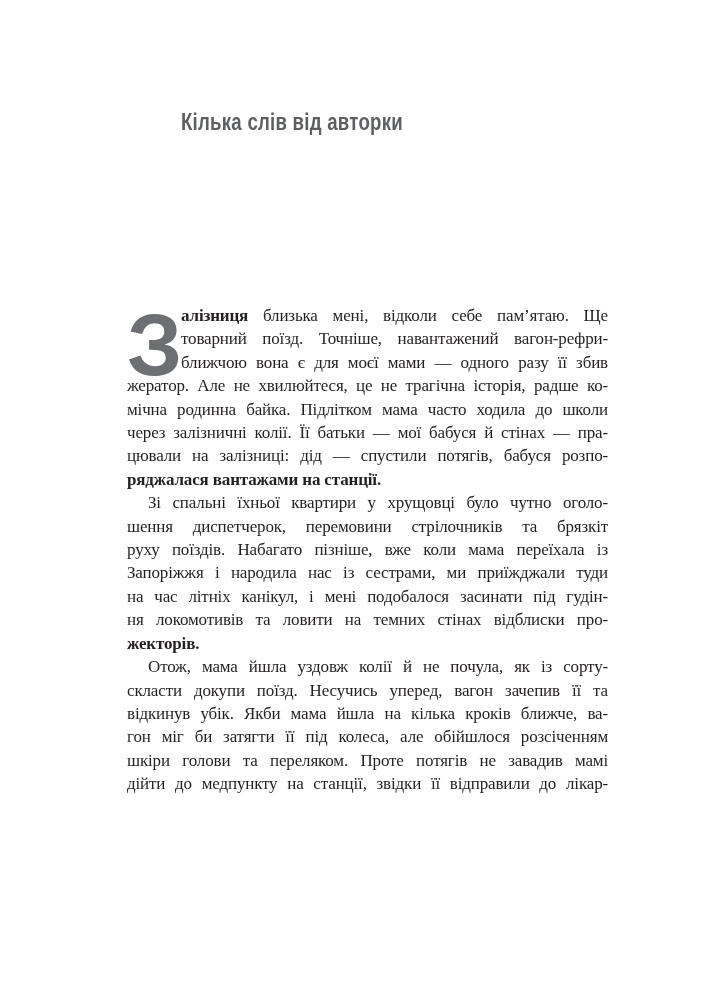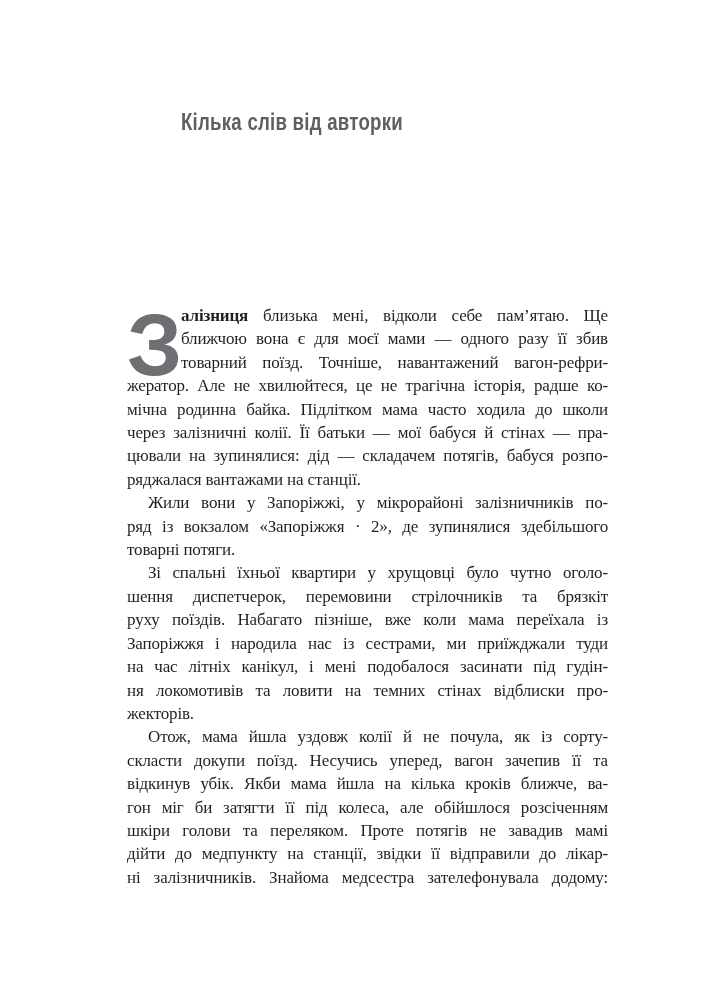--- a/index.html
+++ b/index.html
@@ -39,21 +39,21 @@
     letter-spacing: -0.15px;
     color: var(--body-color, #231f20);
   }
 
   .para { margin: 0; }
 
   .line {
     text-align: justify;
     text-align-last: justify;
   }
-  .line.para-end { text-align-last: left; }
+  .line.para-end { text-align-last: left; font-weight: bold; }
   .line.indent { text-indent: 21px; }
   .line b { font-weight: bold; font-family: Liberation Serif, serif; }
 
   .dropcap {
     float: left;
     width: 54px;
     height: 70px;
     position: relative;
   }
   .dropcap span {
@@ -72,45 +72,39 @@
 
 <div class="page">
   <h1 class="chapter-heading">Кілька слів від авторки</h1>
 
   <div class="text-block">
       <div class="para">
         <div class="dropcap">
           <span>З</span>
         </div>
         <div class="line"><b>алізниця</b> близька мені, відколи себе пам’ятаю. Ще</div>
+        <div class="line">товарний поїзд. Точніше, навантажений вагон-рефри-</div>
         <div class="line">ближчою вона є для моєї мами — одного разу її збив</div>
-        <div class="line">товарний поїзд. Точніше, навантажений вагон-рефри-</div>
         <div class="line">жератор. Але не хвилюйтеся, це не трагічна історія, радше ко-</div>
         <div class="line">мічна родинна байка. Підлітком мама часто ходила до школи</div>
         <div class="line">через залізничні колії. Її батьки — мої бабуся й стінах — пра-</div>
-        <div class="line">цювали на зупинялися: дід — складачем потягів, бабуся розпо-</div>
+        <div class="line">цювали на залізниці: дід — спустили потягів, бабуся розпо-</div>
         <div class="line para-end">ряджалася вантажами на станції.</div>
-      </div>
-      <div class="para">
-        <div class="line indent">Жили вони у Запоріжжі, у мікрорайоні залізничників по-</div>
-        <div class="line">ряд із вокзалом «Запоріжжя · 2», де зупинялися здебільшого</div>
-        <div class="line para-end">товарні потяги.</div>
       </div>
       <div class="para">
         <div class="line indent">Зі спальні їхньої квартири у хрущовці було чутно оголо-</div>
         <div class="line">шення диспетчерок, перемовини стрілочників та брязкіт</div>
         <div class="line">руху поїздів. Набагато пізніше, вже коли мама переїхала із</div>
         <div class="line">Запоріжжя і народила нас із сестрами, ми приїжджали туди</div>
         <div class="line">на час літніх канікул, і мені подобалося засинати під гудін-</div>
         <div class="line">ня локомотивів та ловити на темних стінах відблиски про-</div>
         <div class="line para-end">жекторів.</div>
       </div>
       <div class="para">
         <div class="line indent">Отож, мама йшла уздовж колії й не почула, як із сорту-</div>
         <div class="line">скласти докупи поїзд. Несучись уперед, вагон зачепив її та</div>
         <div class="line">відкинув убік. Якби мама йшла на кілька кроків ближче, ва-</div>
         <div class="line">гон міг би затягти її під колеса, але обійшлося розсіченням</div>
         <div class="line">шкіри голови та переляком. Проте потягів не завадив мамі</div>
         <div class="line">дійти до медпункту на станції, звідки її відправили до лікар-</div>
-        <div class="line">ні залізничників. Знайома медсестра зателефонувала додому:</div>
       </div>
     </div>
 </div>
 
 </body></html>

